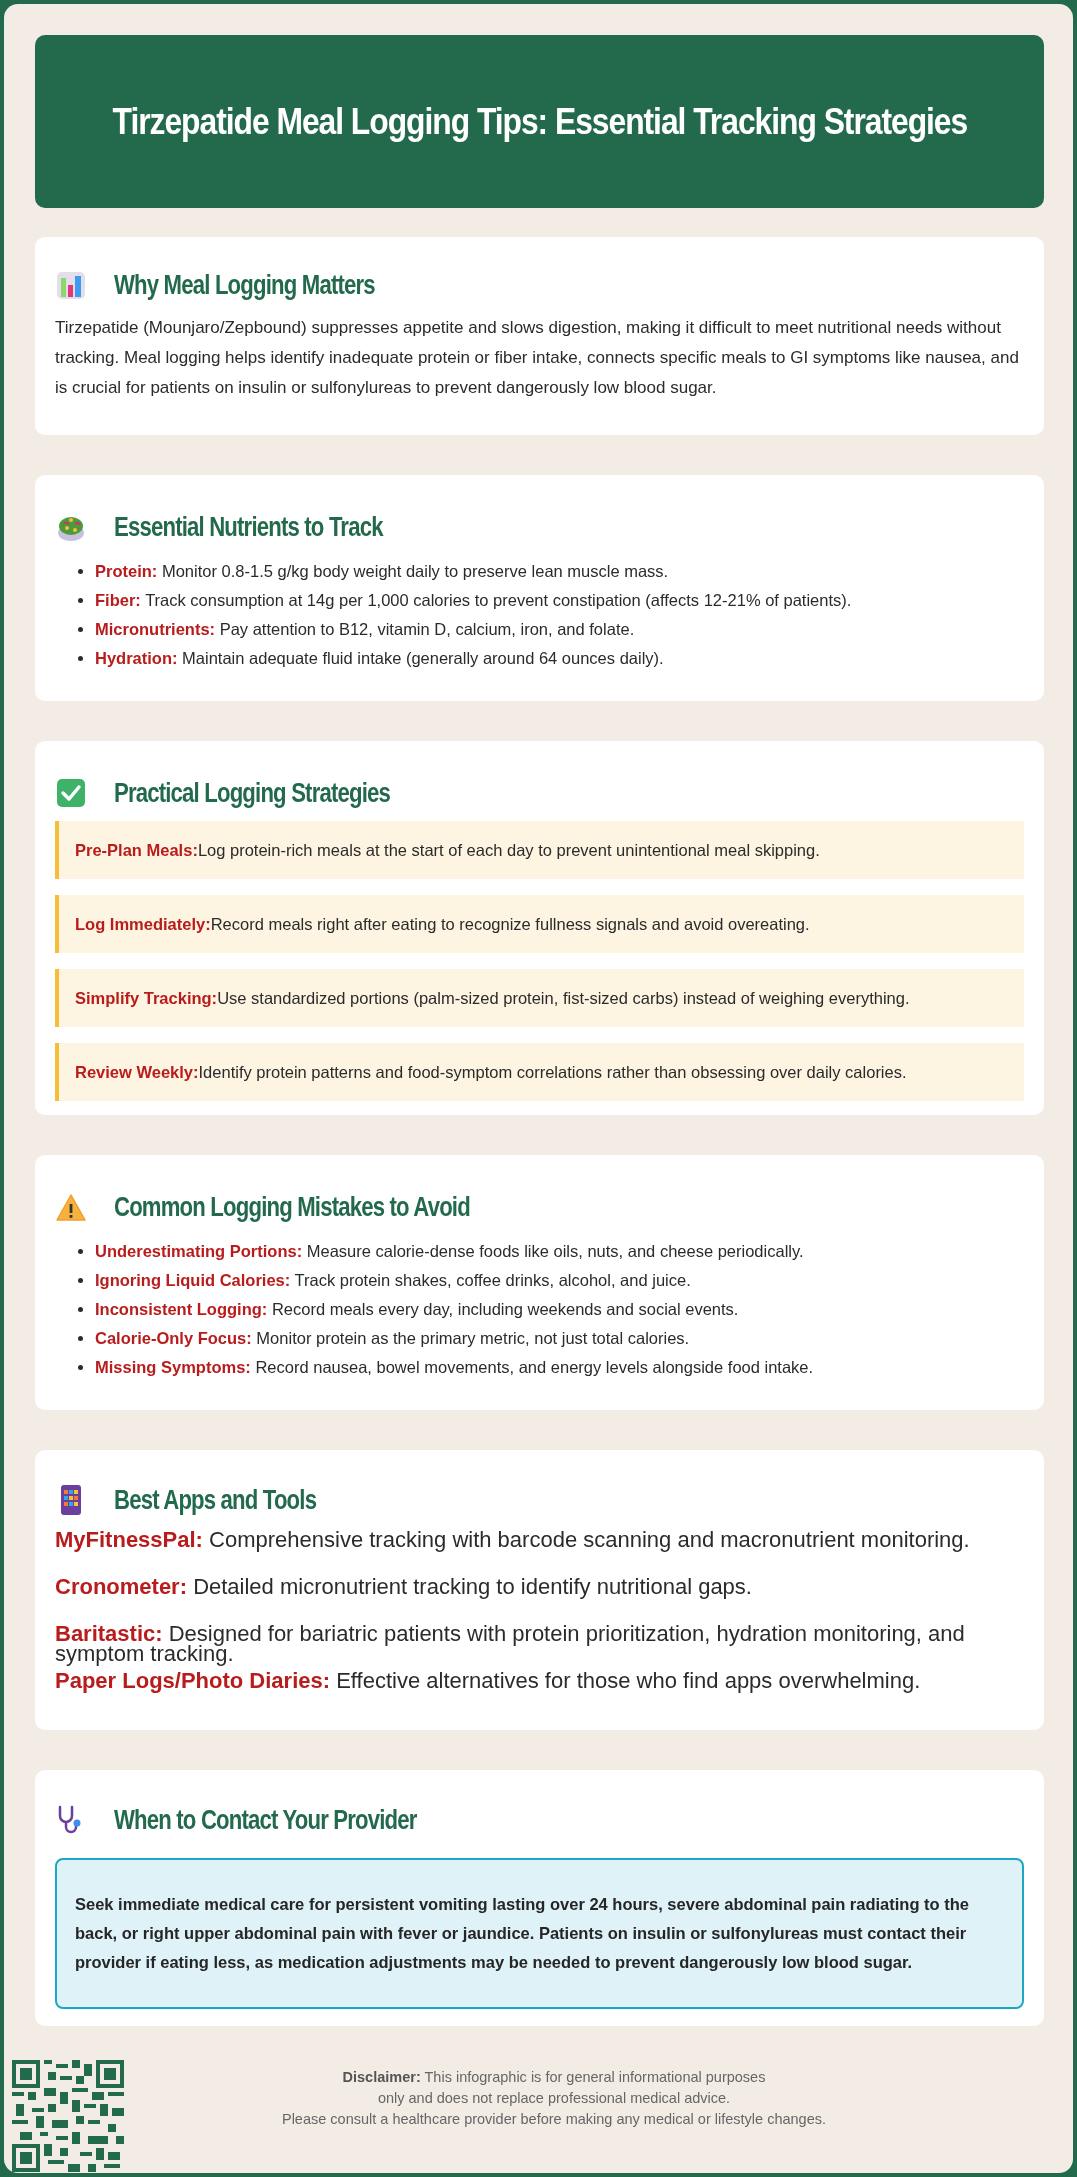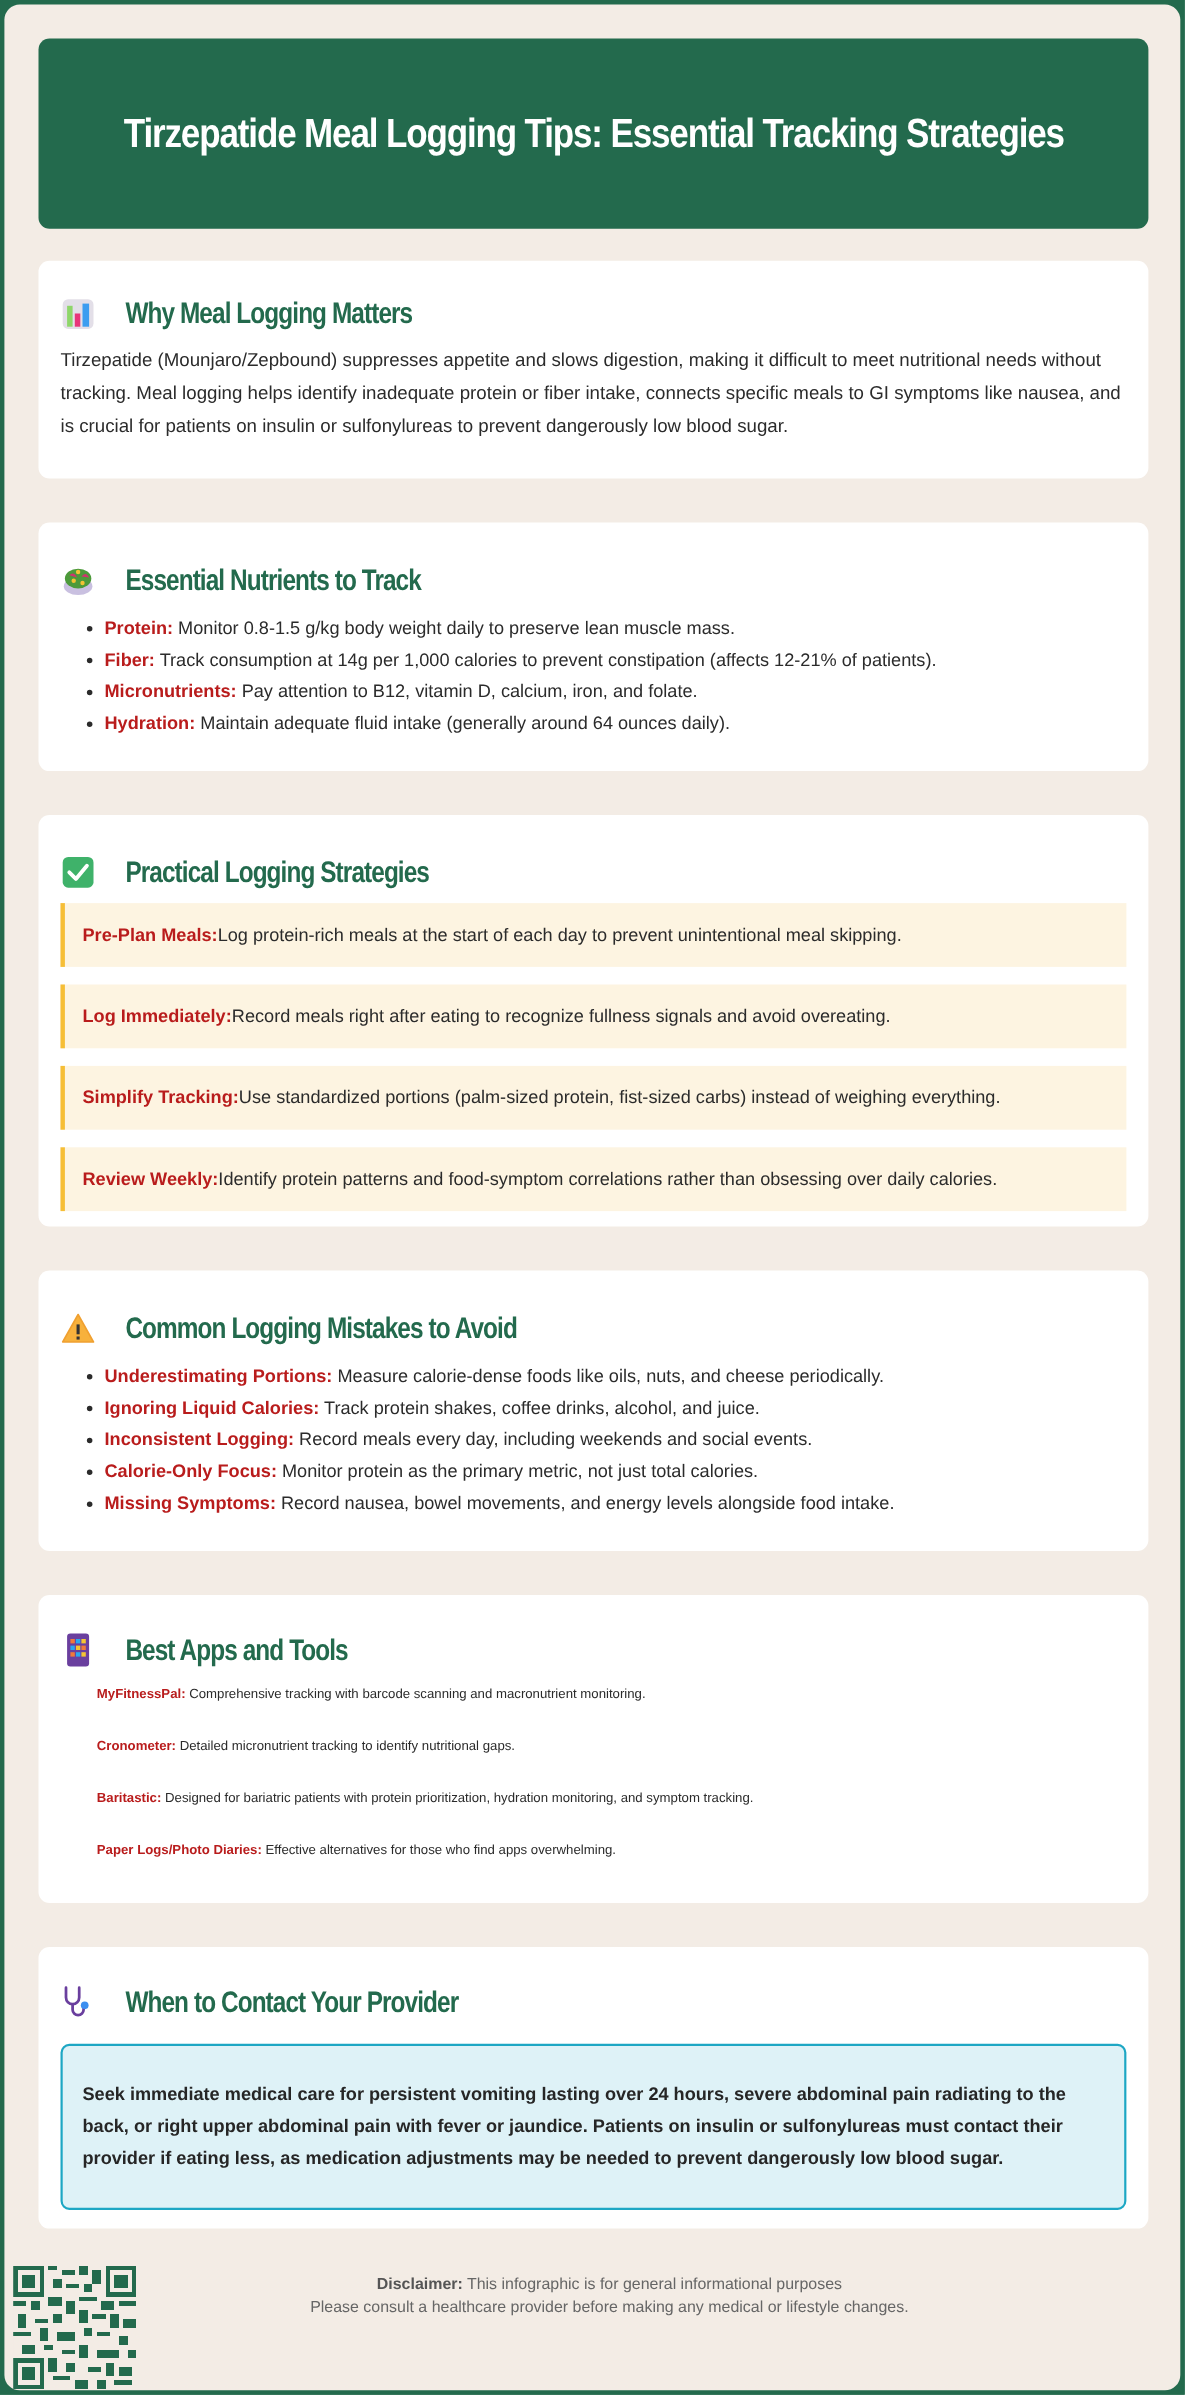--- a/index.html
+++ b/index.html
@@ -30,21 +30,21 @@
   }
   .para { font-size: 17px; line-height: 30px; color: #2b2b2b; margin-top: 12px; }
   ul.bul { margin-top: 20px; padding-left: 40px; }
   ul.bul li { font-size: 16.5px; line-height: 29px; color: #2b2b2b; }
   b { font-weight: 700; color: #b91c1c; }
   .tip {
     background: #fdf4e1; border-left: 4px solid #f6be36; height: 58px;
     display: flex; align-items: center; padding-left: 16px;
     font-size: 16.5px; color: #2b2b2b; margin-bottom: 16px;
   }
-  .app { font-size: 12px; color: #2b2b2b; height: 47px; line-height: 20px; margin-left: 33px; }
+  .app { font-size: 22px; color: #2b2b2b; height: 47px; line-height: 20px; }
   .alert {
     background: #def2f7; border: 2px solid #1da7c4; border-radius: 8px;
     padding: 30px 18px; font-size: 16.5px; line-height: 29px; font-weight: 700; color: #262626;
     margin-top: 22px;
   }
   .footer-text {
     position: absolute; left: 150px; width: 800px; top: 2063px; text-align: center;
     font-size: 14.5px; line-height: 21px; color: #666;
   }
   .footer-text b { color: #555; }
@@ -237,15 +237,16 @@
         <rect x="9" y="25" width="4" height="1"></rect>
           <rect x="14" y="26" width="3" height="2"></rect>
           <rect x="19" y="26" width="2" height="2"></rect>
           <rect x="23" y="26" width="4" height="1"></rect>
       </g>
     </svg>
   </div>
 
   <div class="footer-text">
     <div><b>Disclaimer:</b><span> This infographic is for general informational purposes</span></div>
+    <div>only and does not replace professional medical advice.</div>
     <div>Please consult a healthcare provider before making any medical or lifestyle changes.</div>
   </div>
 </div>
 
 </body></html>

